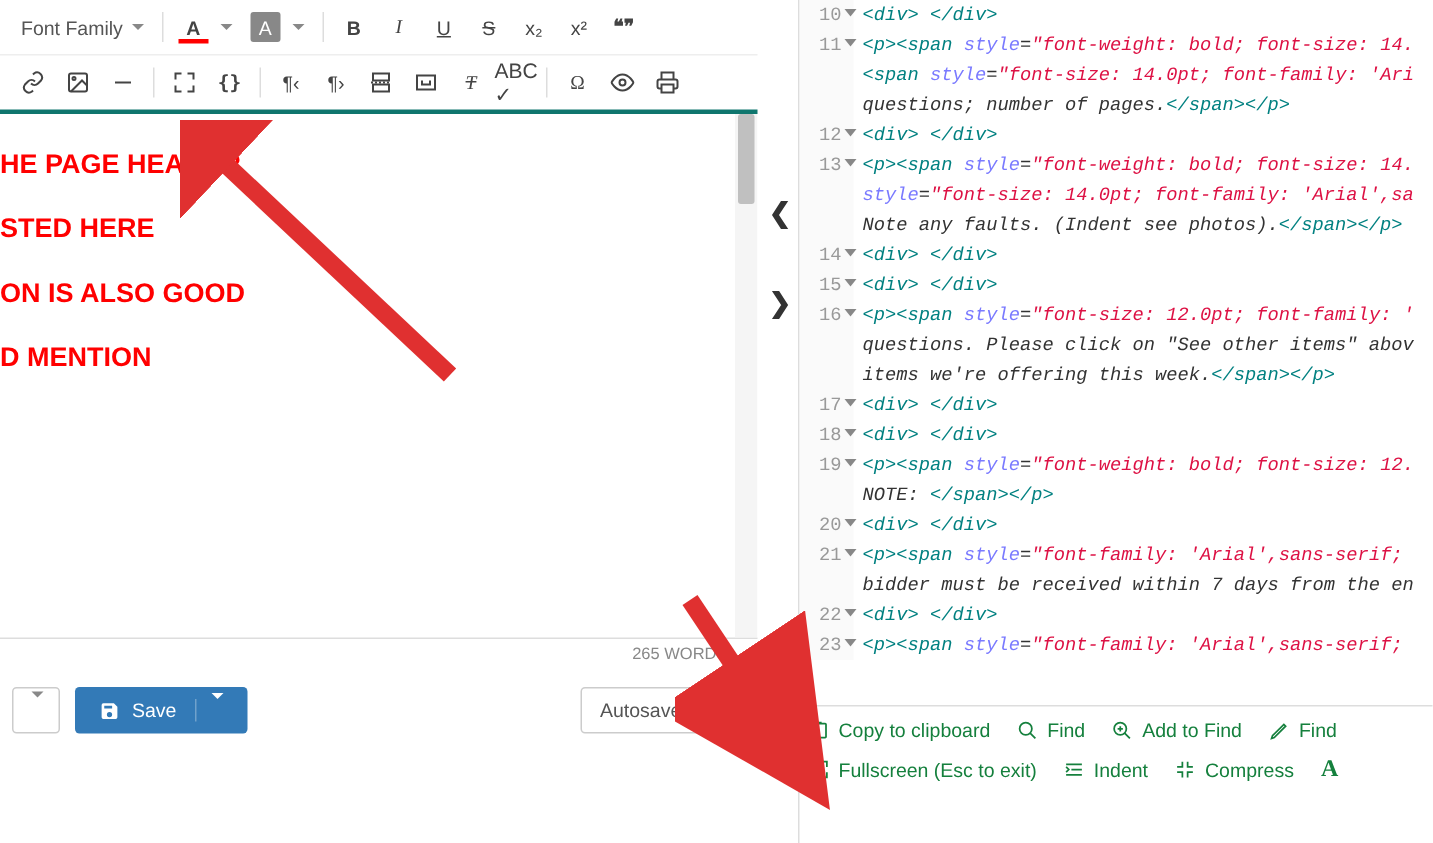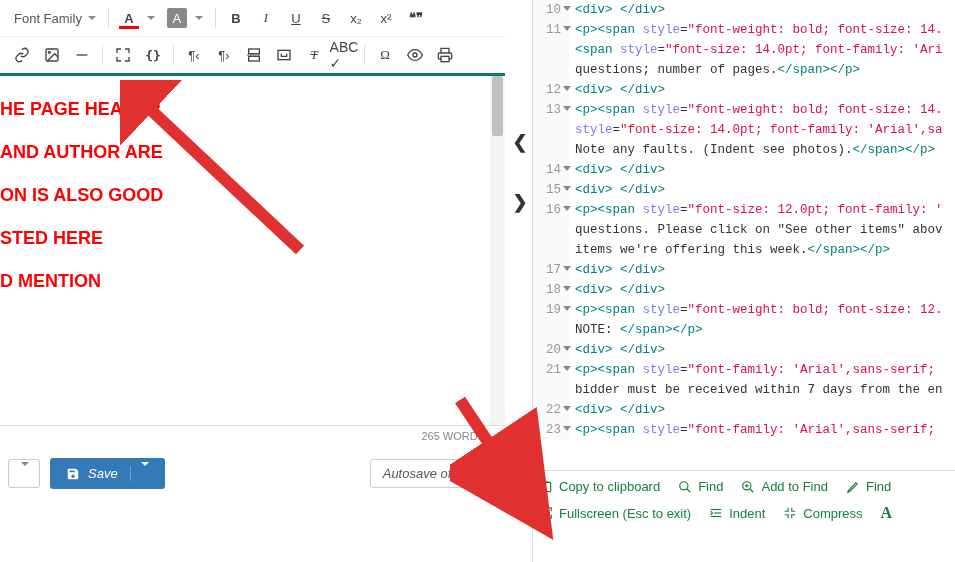--- a/index.html
+++ b/index.html
@@ -14,33 +14,33 @@
 .divider { width: 1px; height: 20px; background: #ddd; margin: 0 4px; }
 .font-color-btn { position: relative; }
 .font-color-btn .underline { position: absolute; bottom: 3px; left: 4px; right: 4px; height: 3px; background: #ff0000; }
 .bg-color-btn { background: #888; color: #fff; width: 20px; height: 20px; display: flex; align-items: center; justify-content: center; border-radius: 2px; }
 .editor-area { position: relative; height: 350px; border-bottom: 1px solid #ddd; overflow: hidden; }
 .editor-content { padding: 20px 0 20px 0; font-family: Arial, sans-serif; }
 .editor-content p { color: #ff0000; font-weight: bold; font-size: 18px; line-height: 1.5; margin-bottom: 16px; }
 .scrollbar-v { position: absolute; right: 0; top: 0; width: 15px; height: 100%; background: #f5f5f5; }
 .scrollbar-thumb { position: absolute; top: 0; left: 2px; width: 11px; height: 60px; background: #c0c0c0; border-radius: 2px; }
 .word-count { text-align: right; font-size: 11px; color: #888; padding: 4px 20px; }
-.bottom-bar { display: flex; align-items: center; padding: 12px 8px; gap: 10px; font-style: italic; }
+.bottom-bar { display: flex; padding: 12px 8px; gap: 10px; }
 .dropdown-caret { border: 1px solid #ccc; padding: 6px 10px; border-radius: 3px; cursor: pointer; }
 .save-btn { background: #337ab7; color: #fff; padding: 8px 16px; border-radius: 3px; display: flex; align-items: center; gap: 8px; cursor: pointer; }
 .save-split { border-left: 1px solid rgba(255,255,255,0.3); padding-left: 8px; margin-left: 4px; }
-.autosave { border: 1px solid #ccc; padding: 6px 12px; border-radius: 3px; cursor: pointer; display: flex; align-items: center; gap: 19px; margin-left: auto; color: #555; }
+.autosave { border: 1px solid #ccc; padding: 6px 12px; border-radius: 3px; cursor: pointer; display: flex; align-items: center; gap: 2px; margin-left: auto; color: #555; }
 .mid-arrows { position: absolute; left: 508px; top: 130px; }
 .arrow-btn { width: 24px; height: 24px; display: flex; align-items: center; justify-content: center; cursor: pointer; color: #333; font-size: 18px; font-weight: bold; margin-bottom: 36px; }
 .right-panel { position: absolute; left: 532px; top: 0; width: 423px; height: 562px; border-left: 1px solid #ddd; }
 .code-area { height: 470px; overflow: hidden; font-family: 'Courier New', monospace; font-size: 12.5px; }
 .code-line { display: flex; }
 .gutter { width: 36px; text-align: right; padding-right: 8px; color: #999; background: #fafafa; flex-shrink: 0; line-height: 20px; position: relative; }
 .fold { position: absolute; right: -2px; top: 6px; width: 0; height: 0; border-left: 4px solid transparent; border-right: 4px solid transparent; border-top: 5px solid #888; }
-.code-text { padding-left: 6px; line-height: 20px; white-space: pre; color: #333; }
+.code-text { padding-left: 6px; line-height: 20px; white-space: pre; color: #333; font-style: italic; }
 .tag { color: #008080; }
 .attr { color: #7a7aff; }
 .str { color: #d14; }
 .code-actions { border-top: 1px solid #ddd; padding: 8px 6px; }
 .action-row { display: flex; gap: 18px; margin-bottom: 10px; flex-wrap: nowrap; }
 .action-item { display: flex; align-items: center; gap: 6px; color: #15803d; cursor: pointer; font-size: 13px; white-space: nowrap; }
 .action-item svg, .action-item .ico { width: 14px; height: 14px; flex-shrink: 0; }
 .arrow-annotation { position: absolute; pointer-events: none; }
 .arrow1 { left: 120px; top: 80px; }
 .arrow2 { left: 450px; top: 390px; }
@@ -131,23 +131,22 @@
             <path d="M6 9V2h12v7"></path>
             <rect x="6" y="14" width="12" height="8"></rect>
             <path d="M6 18H4a2 2 0 0 1-2-2v-5a2 2 0 0 1 2-2h16a2 2 0 0 1 2 2v5a2 2 0 0 1-2 2h-2"></path>
           </svg>
         </div>
     </div>
   </div>
   <div class="editor-area">
     <div class="editor-content">
       <p>HE PAGE HEADER</p>
-      <p> AND AUTHOR ARE</p>
+      <p>STED HERE</p>
       <p>ON IS ALSO GOOD</p>
-      <p>STED HERE</p>
       <p>D MENTION</p>
     </div>
     <div class="scrollbar-v">
       <div class="scrollbar-thumb"></div>
     </div>
   </div>
   <div class="word-count">265 WORDS</div>
   <div class="bottom-bar">
     <div class="dropdown-caret"><span class="caret-down"></span></div>
     <div class="save-btn">

